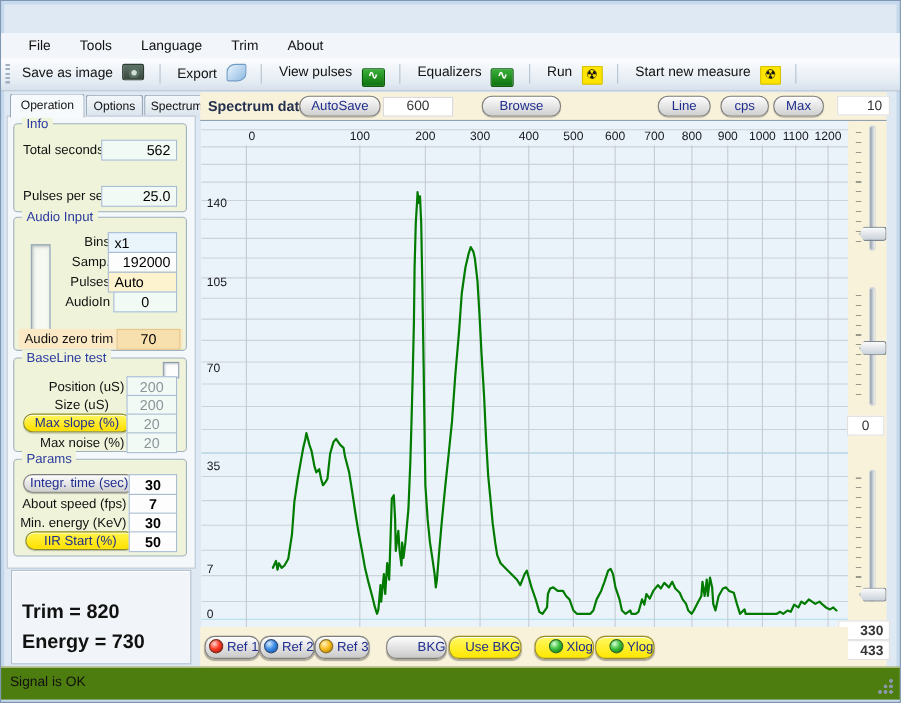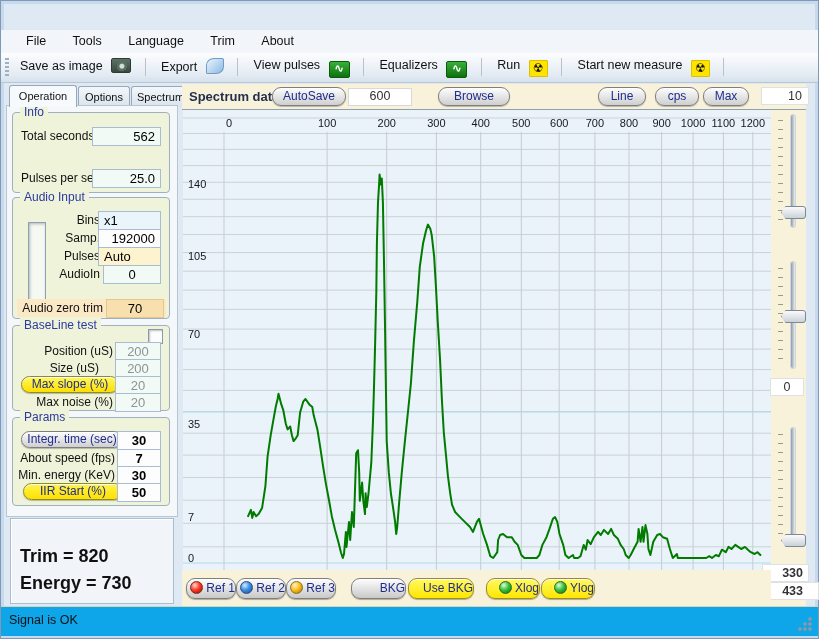--- a/index.html
+++ b/index.html
@@ -77,21 +77,21 @@
   .bbtn{position:absolute;top:8px;height:19px;border:1px solid #7e7e7e;border-radius:9px;font-size:12px;color:#1f2d8e;
         text-align:right;line-height:18px;background:linear-gradient(#fdfdfd,#c9c9c9);
         box-shadow:0 1px 1px rgba(0,0,0,.3), inset 0 1px 0 #fff;}
   .bbtn.yellow{background:linear-gradient(#fff963,#ffe600);border-color:#9b8e1e;}
   .led{display:inline-block;width:11px;height:11px;border-radius:50%;vertical-align:-2px;margin-right:3px;}
   .led-red{background:radial-gradient(circle at 35% 30%,#ffd8d0,#ff3b28 45%,#8f0f00);border:1px solid #7a2a18;}
   .led-blue{background:radial-gradient(circle at 35% 30%,#d8ecff,#3f8fe8 45%,#0a4f9a);border:1px solid #2a4a7a;}
   .led-yellow{background:radial-gradient(circle at 35% 30%,#fff2c8,#ffc020 45%,#9a6e00);border:1px solid #8a7020;}
   .led-green{background:radial-gradient(circle at 35% 30%,#d8ffd8,#3fc040 45%,#0a6a10);border:1px solid #2a6a2a;}
   
-  .statusbar{position:absolute;left:1px;right:1px;top:606px;height:29px;background:#0ea5e9;border-top:1px solid #d9d4b6;}
+  .statusbar{position:absolute;left:1px;right:1px;top:606px;height:29px;background:#4d7c0f;border-top:1px solid #d9d4b6;}
   .status-text{position:absolute;left:8px;top:6px;font-size:12.5px;color:#111;}
   .resize-grip{position:absolute;right:6px;bottom:5px;width:14px;height:14px;
     background:
       radial-gradient(circle at 12px 12px,#8a98a6 0 1.5px,transparent 2px),
       radial-gradient(circle at 12px 7px,#8a98a6 0 1.5px,transparent 2px),
       radial-gradient(circle at 7px 12px,#8a98a6 0 1.5px,transparent 2px),
       radial-gradient(circle at 12px 2px,#8a98a6 0 1.5px,transparent 2px),
       radial-gradient(circle at 7px 7px,#8a98a6 0 1.5px,transparent 2px),
       radial-gradient(circle at 2px 12px,#8a98a6 0 1.5px,transparent 2px);}
 </style>
@@ -312,21 +312,21 @@
     <div class="vthumb" style="top:96px"></div>
     <div class="vticks" style="top:158px;height:96px"></div>
     <div class="vtrack" style="top:152px;height:106px"></div>
     <div class="vthumb" style="top:200px"></div>
     <div class="vticks" style="top:324px;height:100px"></div>
     <div class="vtrack" style="top:318px;height:118px"></div>
     <div class="vthumb" style="top:424px"></div>
   </div>
   <span class="num-box" style="left:770px;top:378px;width:32px;height:16px;line-height:16px;border-color:#e0e0e0">0</span>
   <span class="num-box" style="left:762px;top:564px;width:40px;height:16px;line-height:16px;border-color:#e0e0e0;text-align:right;padding-right:5px;font-weight:bold">330</span>
-  <span class="num-box" style="left:762px;top:582px;width:40px;height:16px;line-height:16px;border-color:#e0e0e0;text-align:right;padding-right:15px;font-weight:bold">433</span>
+  <span class="num-box" style="left:762px;top:582px;width:40px;height:16px;line-height:16px;border-color:#e0e0e0;text-align:right;padding-right:5px;font-weight:bold">433</span>
 
   <div class="bottom-strip">
     <span class="bbtn" style="left:4px;width:48px"><span class="led led-red"></span><span>Ref 1</span></span>
     <span class="bbtn" style="left:54px;width:48px"><span class="led led-blue"></span><span>Ref 2</span></span>
     <span class="bbtn" style="left:104px;width:48px"><span class="led led-yellow"></span><span>Ref 3</span></span>
     <span class="bbtn" style="left:169px;width:53px">BKG</span>
     <span class="bbtn yellow" style="left:226px;width:64px">Use BKG</span>
     <span class="bbtn yellow" style="left:304px;width:52px"><span class="led led-green"></span><span>Xlog</span></span>
     <span class="bbtn yellow" style="left:359px;width:52px"><span class="led led-green"></span><span>Ylog</span></span>
 

